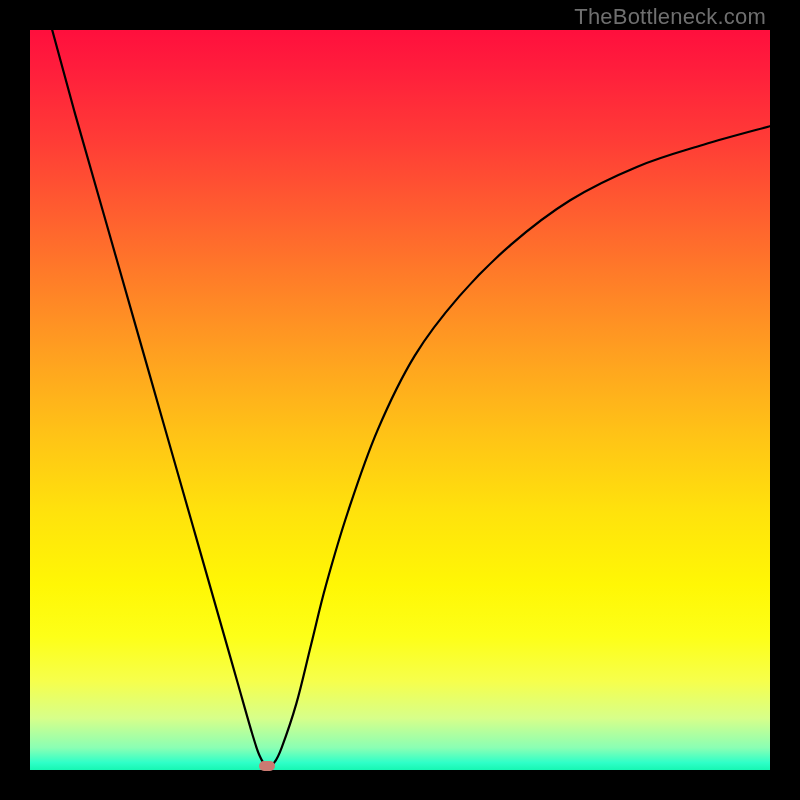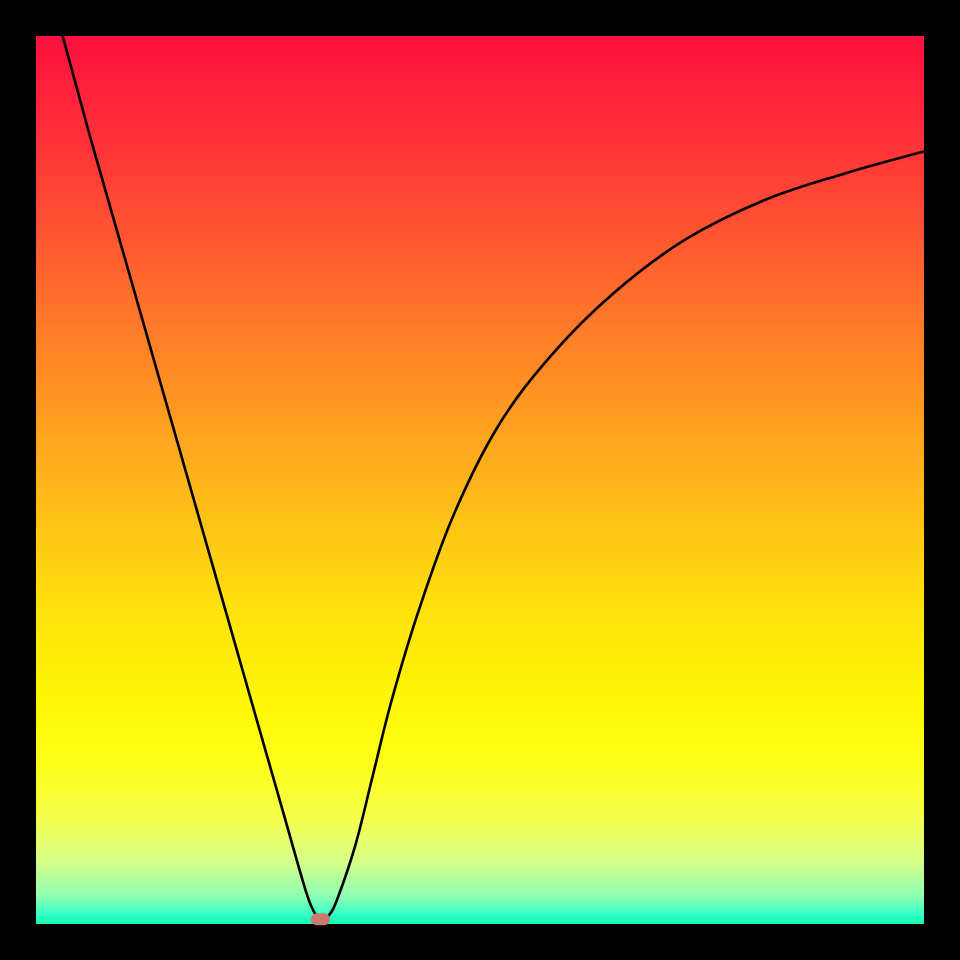--- a/index.html
+++ b/index.html
@@ -73,14 +73,15 @@
 
 <div class="frame">
 
   <div class="plot-area">
     <svg class="curve" viewBox="0 0 740 740" preserveAspectRatio="none">
       <path id="curve-path" fill="none" stroke="#000" stroke-width="2.2" stroke-linejoin="round" stroke-linecap="round" d="M 22.20 0.00 C 26.20 14.65, 35.08 48.10, 44.40 81.40 C 53.72 114.70, 63.34 147.70, 74.00 185.00 C 84.66 222.30, 92.94 251.30, 103.60 288.60 C 114.26 325.90, 122.54 354.90, 133.20 392.20 C 143.86 429.50, 152.14 458.50, 162.80 495.80 C 173.46 533.10, 184.41 571.43, 192.40 599.40 C 200.39 627.37, 201.87 632.55, 207.20 651.20 C 212.53 669.85, 218.00 689.68, 222.00 703.00 C 226.00 716.32, 226.74 719.21, 229.40 725.20 C 232.06 731.19, 234.14 734.97, 236.80 736.30 C 239.46 737.63, 241.54 735.93, 244.20 732.60 C 246.86 729.27, 247.60 728.46, 251.60 717.80 C 255.60 707.14, 261.07 692.05, 266.40 673.40 C 271.73 654.75, 275.87 635.51, 281.20 614.20 C 286.53 592.89, 289.34 578.98, 296.00 555.00 C 302.66 531.02, 308.88 508.97, 318.20 481.00 C 327.52 453.03, 335.81 427.57, 347.80 399.60 C 359.79 371.63, 370.15 349.58, 384.80 325.60 C 399.45 301.62, 411.88 286.38, 429.20 266.40 C 446.52 246.42, 461.02 231.92, 481.00 214.60 C 500.98 197.28, 517.56 184.19, 540.20 170.20 C 562.84 156.21, 582.82 146.89, 606.80 136.90 C 630.78 126.91, 649.42 122.03, 673.40 114.70 C 697.38 107.37, 728.01 99.53, 740.00 96.20"></path>
     </svg>
     <div id="min-marker" class="marker" style="left: 236.8px; top: 736.3px;"></div>
   </div>
 
+  <div class="watermark">TheBottleneck.com</div>
 
 </div>
 
 </body></html>

